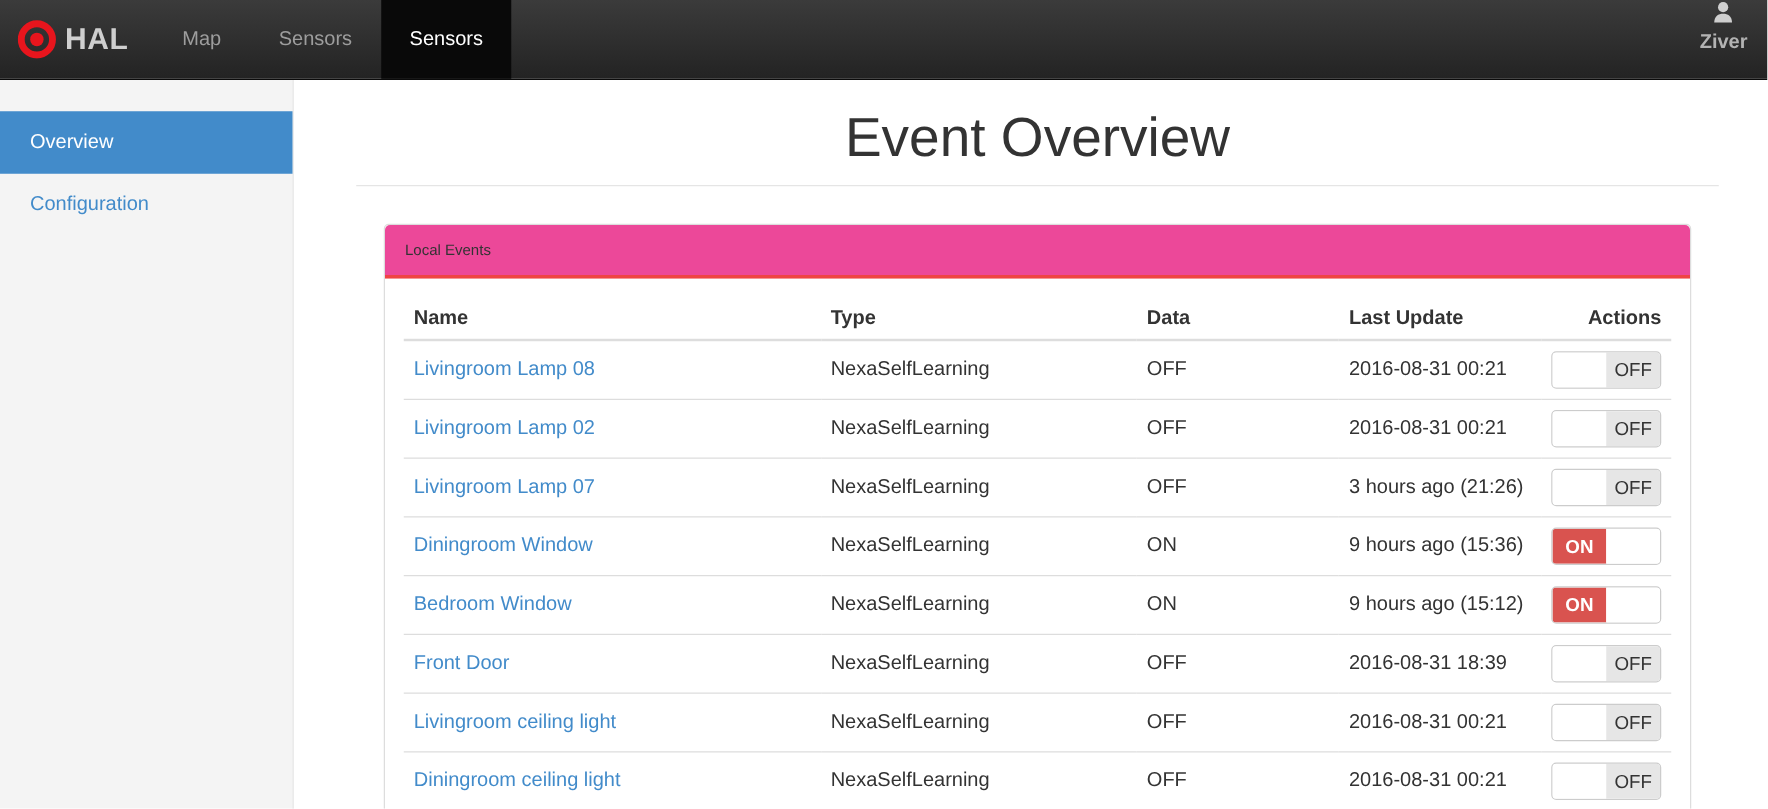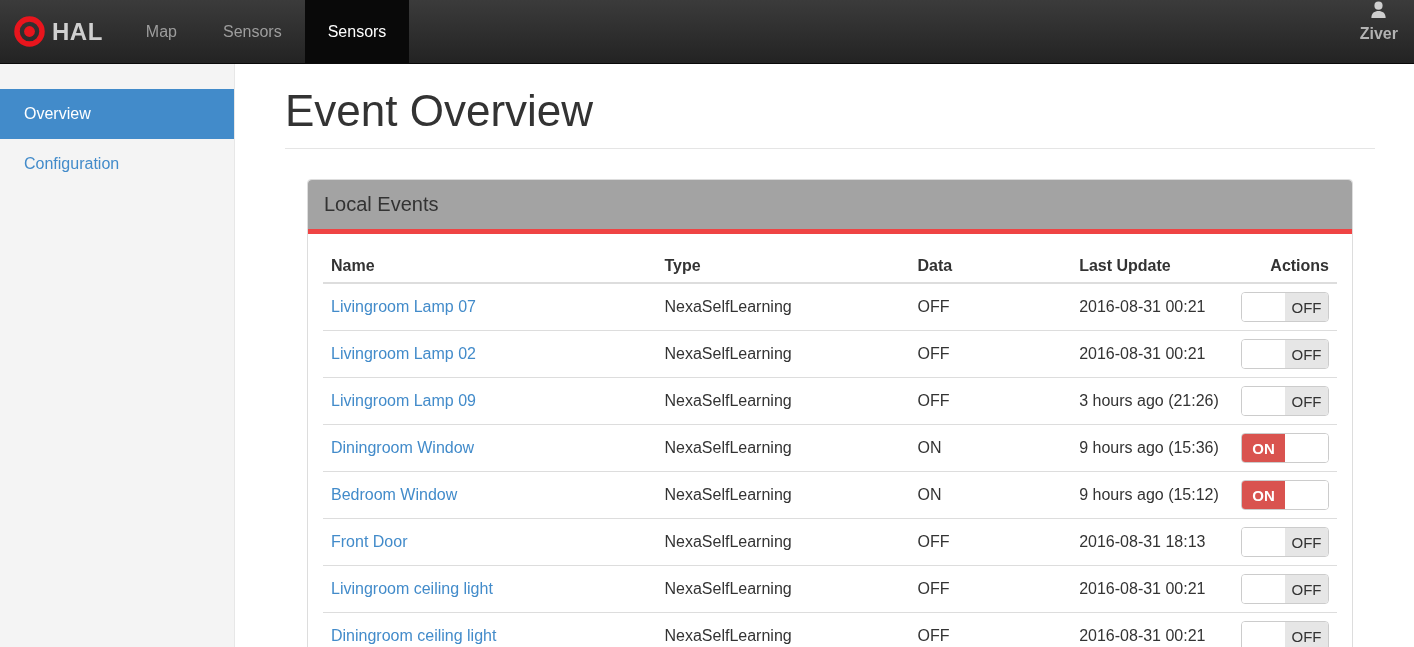--- a/index.html
+++ b/index.html
@@ -36,28 +36,28 @@
     width:235px; flex-shrink:0; background:#f4f4f4;
     border-right:1px solid #e7e7e7; padding-top:25px;
   }
   .side-item {
     height:50px; line-height:50px; padding-left:24px;
     font-size:16px; color:#428bca; cursor:pointer;
   }
   .side-item.active { background:#428bca; color:#fff; }
 
   .main { flex:1; padding:0 39px 0 50px; overflow:hidden; }
-  .page-title { font-size:44px; font-weight:normal; color:#333; margin:24px 0 14px; line-height:1.05; }
+  .page-title { font-size:44px; font-weight:normal; color:#333; margin:24px 0 14px; line-height:1.05;text-align:center; }
   .page-divider { border:0; border-top:1px solid #e5e5e5; margin:0; }
 
   
   .panel { margin:30px 22px 0; border:1px solid #ddd; border-radius:4px; background:#fff; }
   .panel-heading {
-    background:#a3a3a3; border-bottom:5px solid #ef4444; border-radius:4px 4px 0 0;
-    padding:13px 16px; font-size:20px; color:#333;
+    background:#ec4899; border-bottom:3px solid #ef4444; border-radius:4px 4px 0 0;
+    padding:13px 16px; font-size:12px; color:#333;
   }
   .panel-body { padding:15px; }
 
   
   table { width:100%; border-collapse:collapse; font-size:16px; color:#333; }
   th { text-align:left; padding:8px; border-bottom:2px solid #ddd; font-size:16px; line-height:17px; }
   td { padding:8px; border-bottom:1px solid #ddd; height:40px; vertical-align:middle; }
   th:nth-child(1), td:nth-child(1) { width:33%; }
   th:nth-child(2), td:nth-child(2) { width:25%;margin-top:16px; }
   th:nth-child(3), td:nth-child(3) { width:16%;margin-left:12px; }
@@ -145,47 +145,47 @@
 
                 <th>Last Update</th>
 
                 <th>Actions</th>
 
             </tr>
           </thead>
           <tbody>
 
               <tr>
+                <td><a>Livingroom Lamp 08</a></td>
+                <td>NexaSelfLearning</td>
+                <td>OFF</td>
+                <td>2016-08-31 00:21</td>
+                <td>
+                  <div class="switch off">
+                    <span class="sw-label">OFF</span>
+                    <span class="sw-handle"></span>
+                  </div>
+                </td>
+              </tr>
+
+              <tr>
+                <td><a>Livingroom Lamp 02</a></td>
+                <td>NexaSelfLearning</td>
+                <td>OFF</td>
+                <td>2016-08-31 00:21</td>
+                <td>
+                  <div class="switch off">
+                    <span class="sw-label">OFF</span>
+                    <span class="sw-handle"></span>
+                  </div>
+                </td>
+              </tr>
+
+              <tr>
                 <td><a>Livingroom Lamp 07</a></td>
-                <td>NexaSelfLearning</td>
-                <td>OFF</td>
-                <td>2016-08-31 00:21</td>
-                <td>
-                  <div class="switch off">
-                    <span class="sw-label">OFF</span>
-                    <span class="sw-handle"></span>
-                  </div>
-                </td>
-              </tr>
-
-              <tr>
-                <td><a>Livingroom Lamp 02</a></td>
-                <td>NexaSelfLearning</td>
-                <td>OFF</td>
-                <td>2016-08-31 00:21</td>
-                <td>
-                  <div class="switch off">
-                    <span class="sw-label">OFF</span>
-                    <span class="sw-handle"></span>
-                  </div>
-                </td>
-              </tr>
-
-              <tr>
-                <td><a>Livingroom Lamp 09</a></td>
                 <td>NexaSelfLearning</td>
                 <td>OFF</td>
                 <td>3 hours ago (21:26)</td>
                 <td>
                   <div class="switch off">
                     <span class="sw-label">OFF</span>
                     <span class="sw-handle"></span>
                   </div>
                 </td>
               </tr>
@@ -213,21 +213,21 @@
                     <span class="sw-label">ON</span>
                     <span class="sw-handle"></span>
                   </div>
                 </td>
               </tr>
 
               <tr>
                 <td><a>Front Door</a></td>
                 <td>NexaSelfLearning</td>
                 <td>OFF</td>
-                <td>2016-08-31 18:13</td>
+                <td>2016-08-31 18:39</td>
                 <td>
                   <div class="switch off">
                     <span class="sw-label">OFF</span>
                     <span class="sw-handle"></span>
                   </div>
                 </td>
               </tr>
 
               <tr>
                 <td><a>Livingroom ceiling light</a></td>

